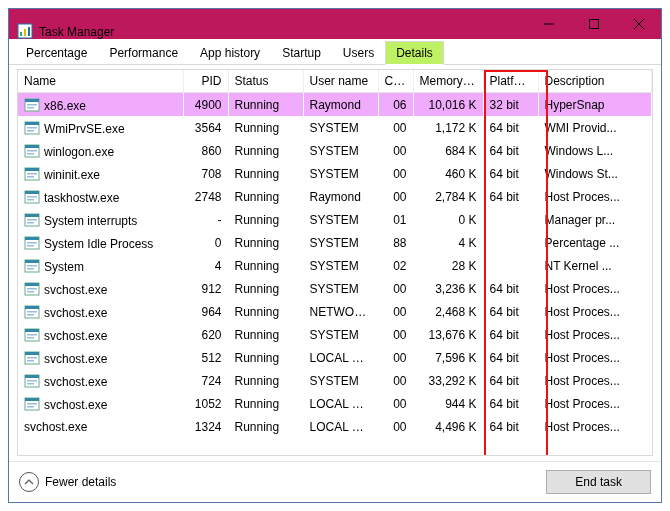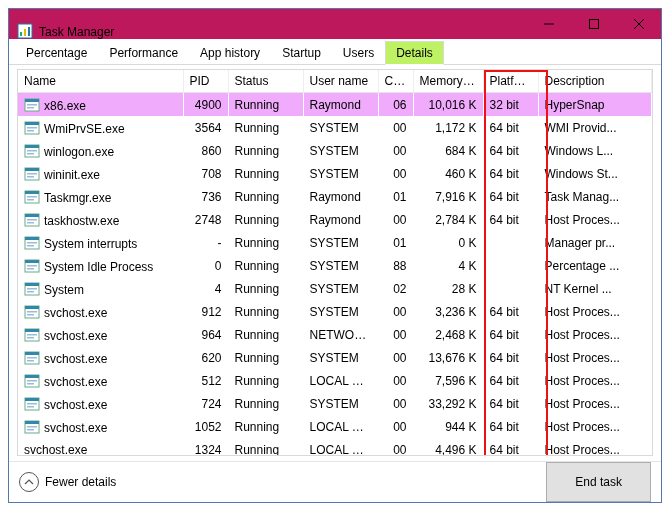--- a/index.html
+++ b/index.html
@@ -11,28 +11,28 @@
   .win-btn{width:45px;height:30px;display:flex;align-items:center;justify-content:center;color:#000}
   .menubar{height:20px;display:flex;align-items:center;padding:0 6px;gap:0;font-size:12px}
   .menuitem{padding:2px 8px}
   .tabstrip{display:flex;border-bottom:1px solid #d9d9d9;padding:2px 6px 0 6px;gap:0;font-size:12px}
   .tab{padding:4px 10px;border:1px solid transparent;border-bottom:none;background:#fff;color:#000}
   .tab.active{border-color:#d9d9d9;border-bottom:1px solid #fff;margin-bottom:-1px;background:#bef264}
   .content{flex:1;overflow:hidden;display:flex;flex-direction:column;padding:4px 8px 5px 8px}
   .grid{flex:1;border:1px solid #d9d9d9;overflow:hidden;position:relative}
   table{width:100%;border-collapse:collapse;table-layout:fixed}
   thead th{text-align:left;font-weight:400;padding:4px 6px;border-bottom:1px solid #e5e5e5;border-right:1px solid #eee;background:#fff;overflow:hidden;white-space:nowrap;text-overflow:ellipsis;font-size:12px}
-  thead th.r{text-align:left}
+  thead th.r{text-align:right}
   tbody td{padding:2px 6px;border-right:1px solid transparent;white-space:nowrap;overflow:hidden;text-overflow:ellipsis;font-size:12px;height:19px}
   tbody td.r{text-align:right}
   tbody tr.sel td{background:#f0abfc}
   .proc-icon{display:inline-block;width:16px;height:16px;vertical-align:-3px;margin-right:4px}
   .proc-icon svg{width:16px;height:16px}
   .highlight-box{position:absolute;border:2px solid #e11;pointer-events:none}
-  .footer{height:40px;display:flex;padding:0 10px;border-top:1px solid #e5e5e5}
+  .footer{height:40px;display:flex;align-items:center;padding:0 10px;border-top:1px solid #e5e5e5}
   .fewer{display:flex;align-items:center;gap:6px;font-size:12px}
   .circle{width:18px;height:18px;border:1px solid #555;border-radius:50%;display:flex;align-items:center;justify-content:center}
   .spacer{flex:1}
   .btn{border:1px solid #adadad;background:#e1e1e1;padding:4px 28px;font-size:12px}
   col.c-name{width:165px}col.c-pid{width:45px}col.c-status{width:75px}
   col.c-user{width:75px}col.c-cpu{width:35px}col.c-mem{width:70px}
   col.c-plat{width:55px}col.c-desc{width:auto}
 </style>
 </head>
 <body>
@@ -164,35 +164,20 @@
               <td class="r">460 K</td>
               <td>64 bit</td>
               <td>Windows St...</td>
             </tr>
             <tr>
               <td><span class="proc-icon"><svg viewBox="0 0 16 16">
                     <rect x="1" y="2" width="14" height="12" fill="#fff" stroke="#6a8" stroke-width="1"></rect>
                     <rect x="1" y="2" width="14" height="3" fill="#38a"></rect>
                     <rect x="3" y="7" width="10" height="1.5" fill="#9bd"></rect>
                     <rect x="3" y="10" width="7" height="1.5" fill="#9bd"></rect>
-                  </svg></span>Taskmgr.exe</td>
-              <td class="r">736</td>
-              <td>Running</td>
-              <td>Raymond</td>
-              <td class="r">01</td>
-              <td class="r">7,916 K</td>
-              <td>64 bit</td>
-              <td>Task Manag...</td>
-            </tr>
-            <tr>
-              <td><span class="proc-icon"><svg viewBox="0 0 16 16">
-                    <rect x="1" y="2" width="14" height="12" fill="#fff" stroke="#6a8" stroke-width="1"></rect>
-                    <rect x="1" y="2" width="14" height="3" fill="#38a"></rect>
-                    <rect x="3" y="7" width="10" height="1.5" fill="#9bd"></rect>
-                    <rect x="3" y="10" width="7" height="1.5" fill="#9bd"></rect>
                   </svg></span>taskhostw.exe</td>
               <td class="r">2748</td>
               <td>Running</td>
               <td>Raymond</td>
               <td class="r">00</td>
               <td class="r">2,784 K</td>
               <td>64 bit</td>
               <td>Host Proces...</td>
             </tr>
             <tr>

